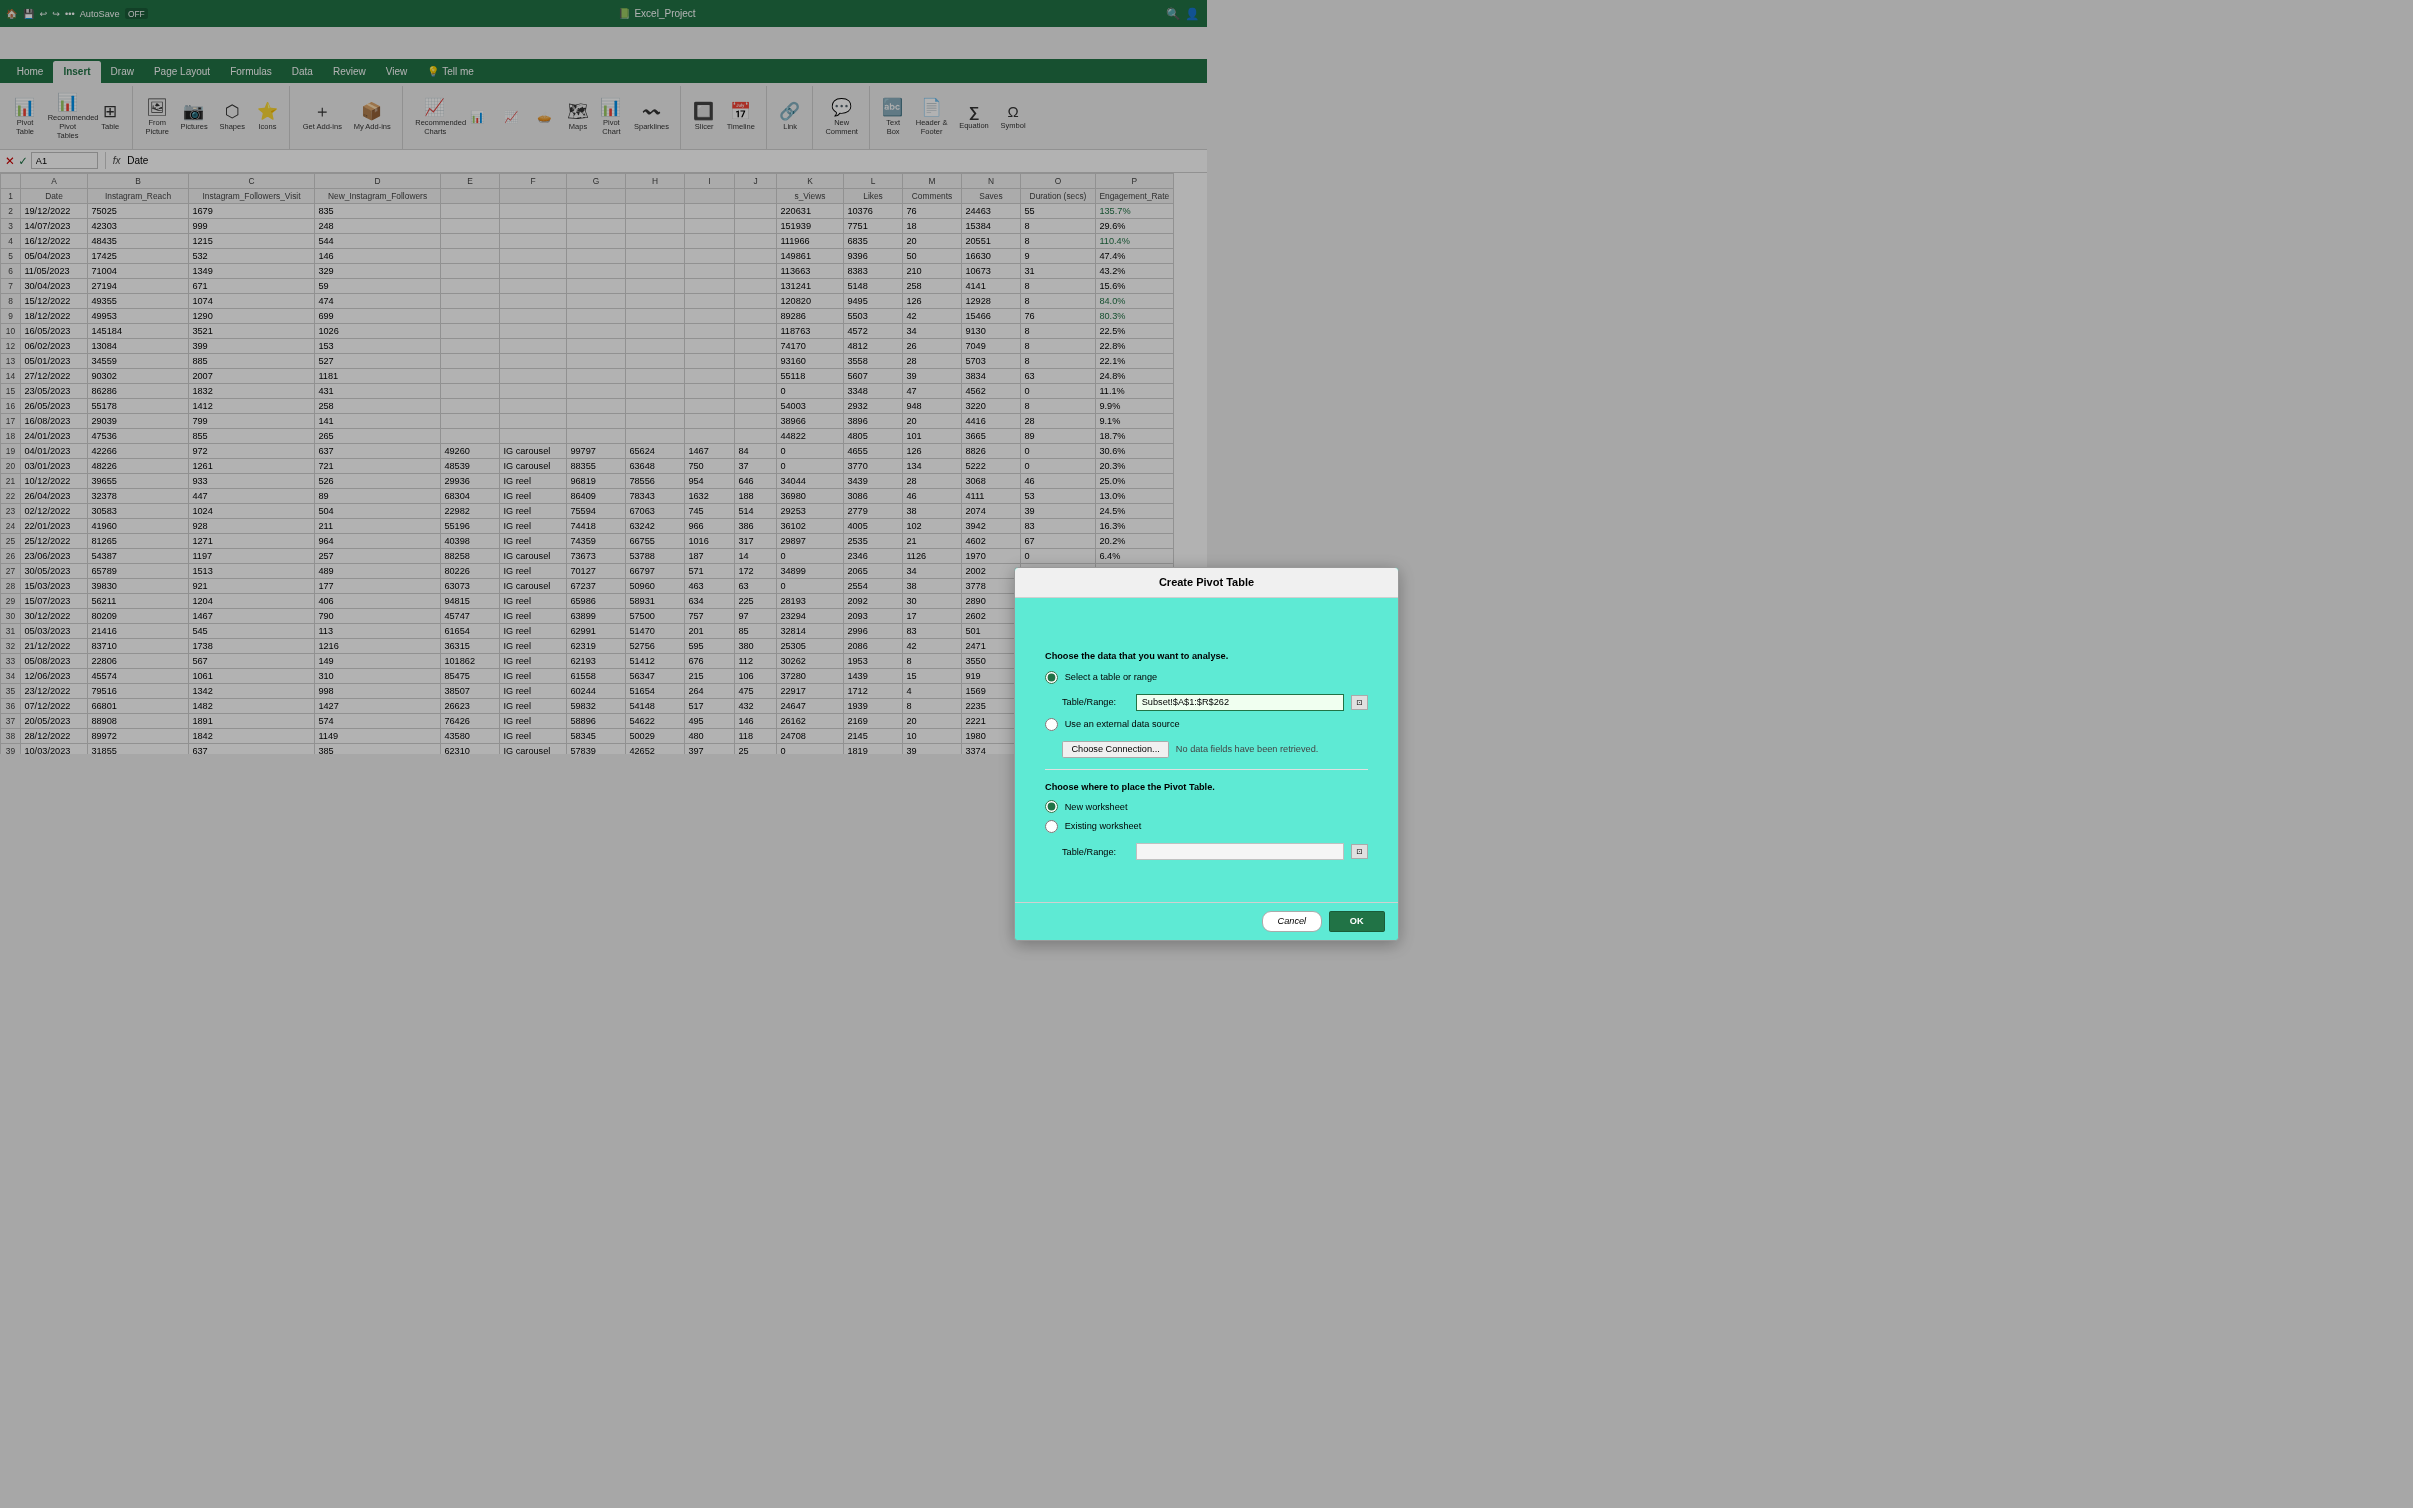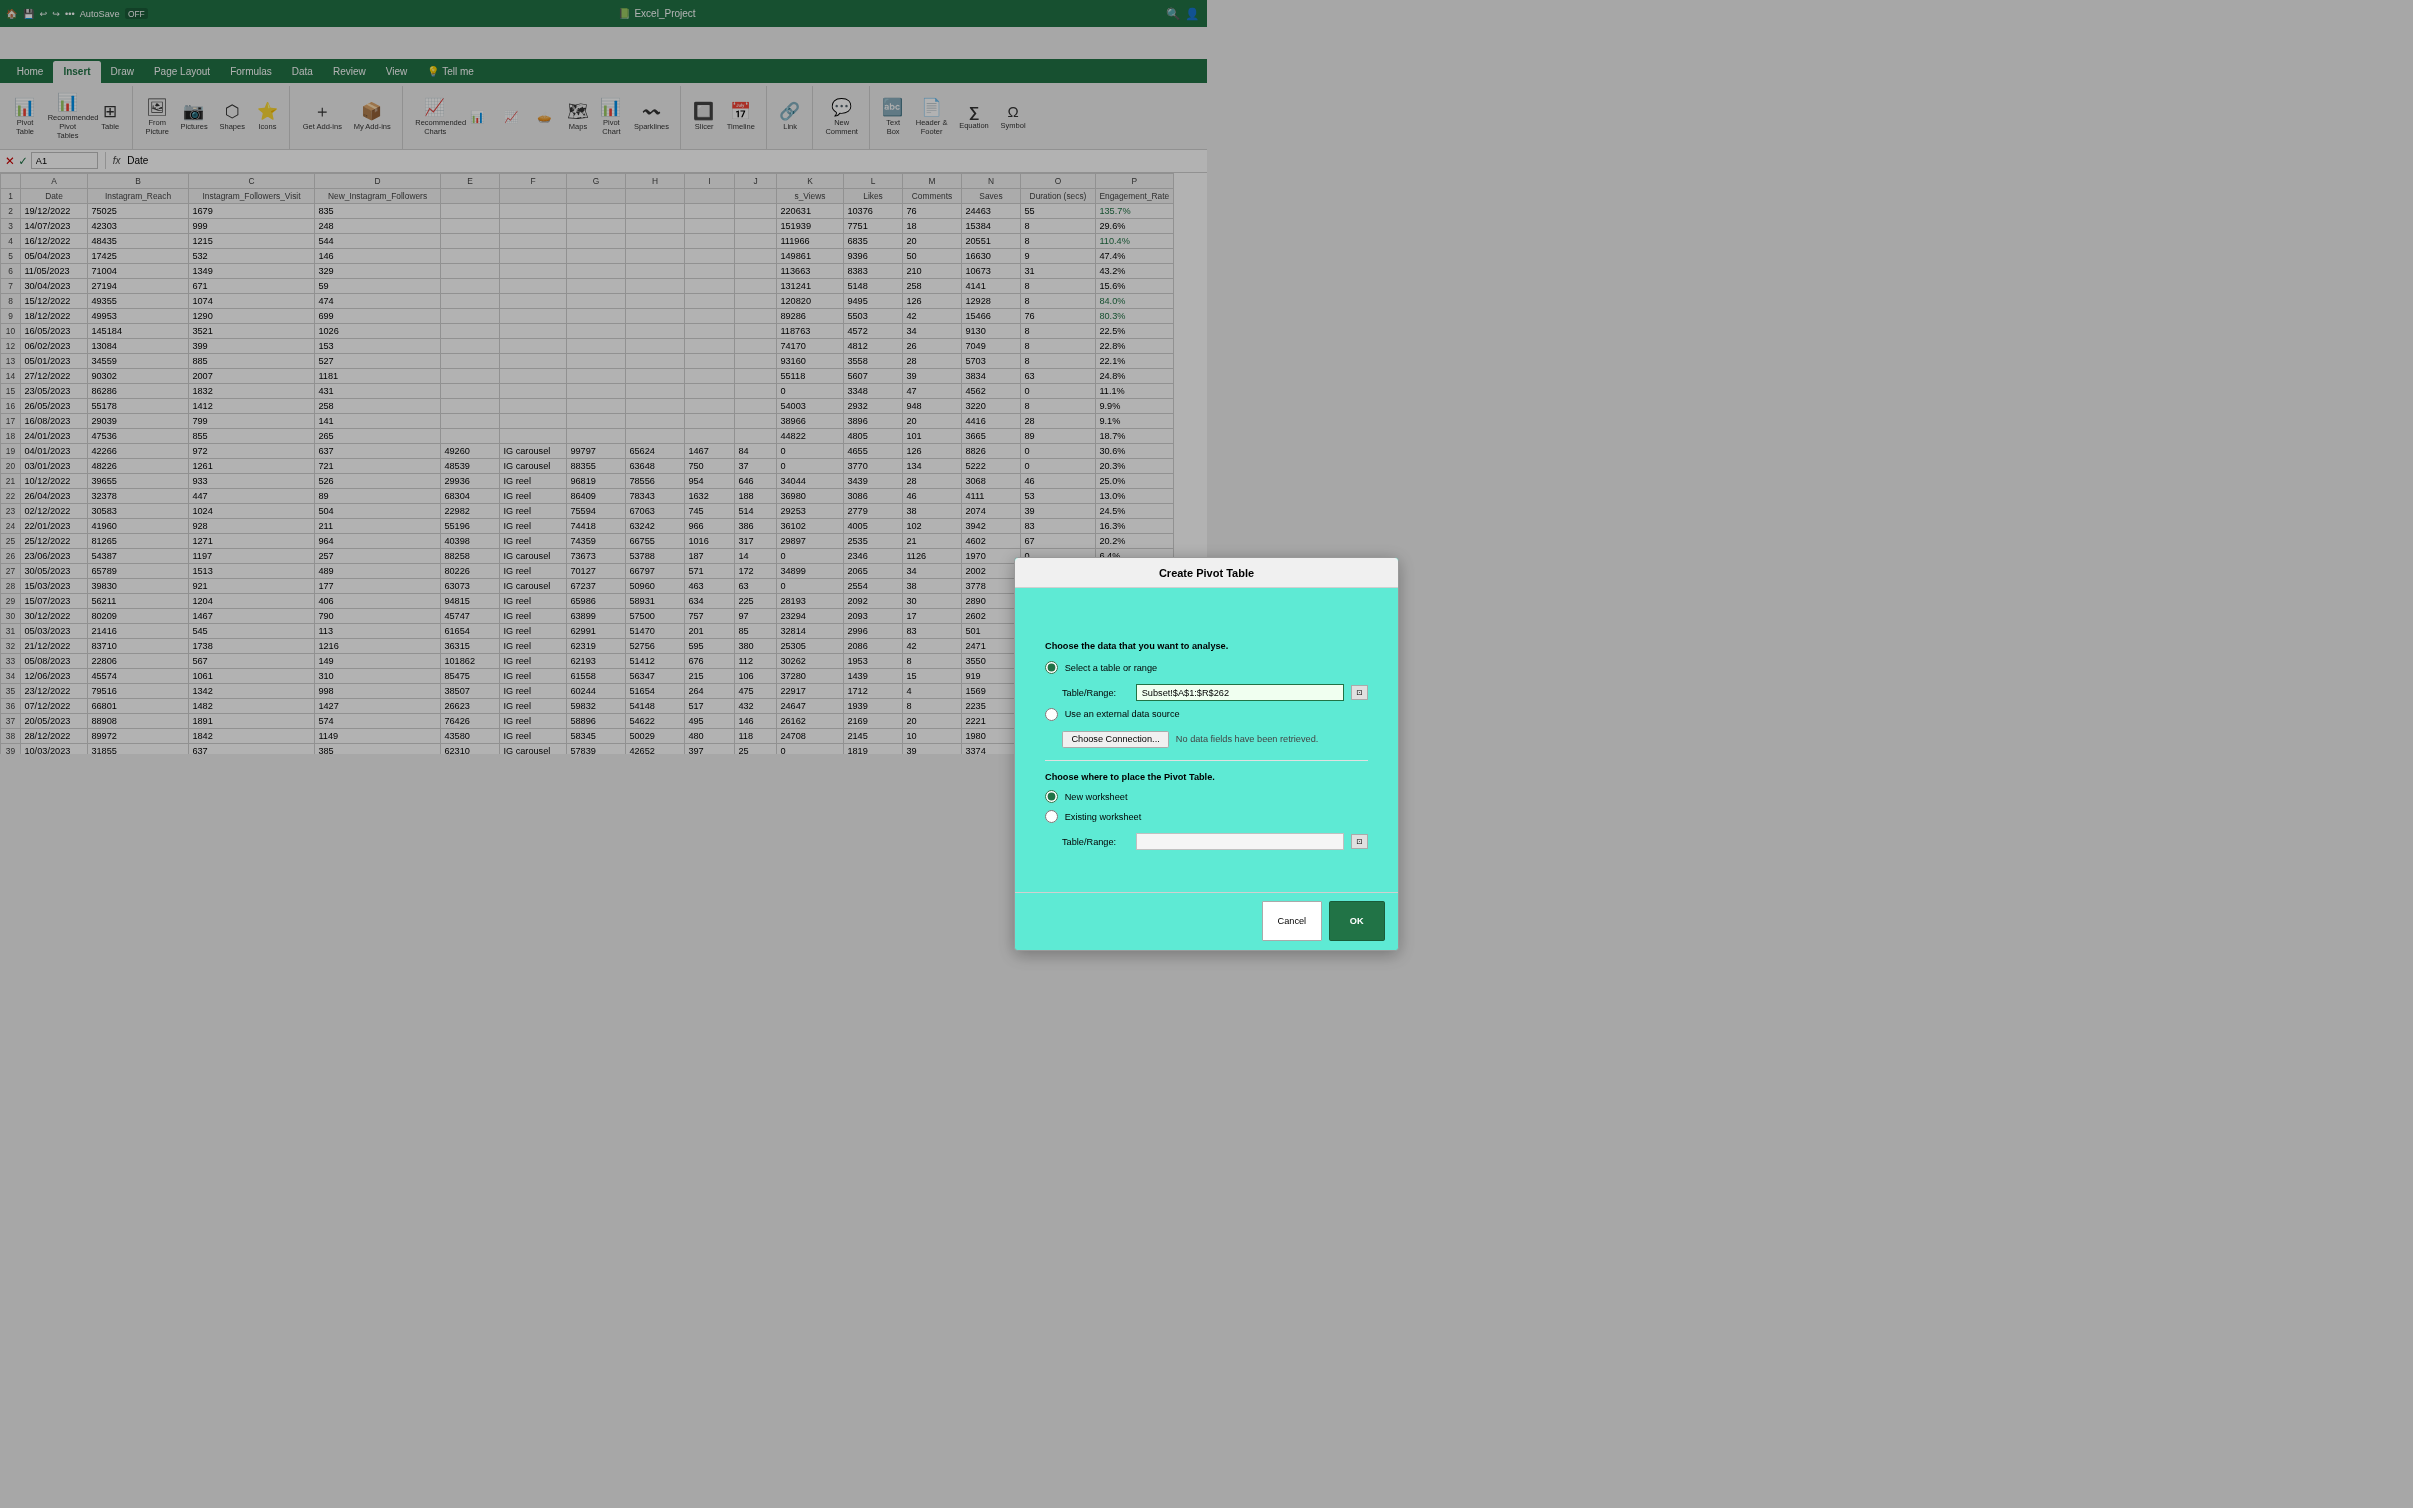--- a/index.html
+++ b/index.html
@@ -355,26 +355,27 @@
       margin-bottom: 8.4px;
     }
     .modal-actions {
       display: flex;
       justify-content: flex-end;
       gap: 6.7px;
       padding: 8.4px 13.4px;
       border-top: 0.8px solid #d0d0d0;
     }
     .btn-cancel {
-      padding: 14px 15px;
+      padding: 4px 15px;
       background: white;
       border: 0.8px solid #aaa;
       font-size: 9.2px;
       cursor: pointer;
-      border-radius: 1px;
+      border-radius: 9px;
+      font-style: italic;
     }
     .btn-ok {
       padding: 4.2px 20px;
       background: #217346;
       color: white;
       border: 0.8px solid #1a5c38;
       font-size: 9.2px;
       cursor: pointer;
       border-radius: 1.7px;
       font-weight: 600;

